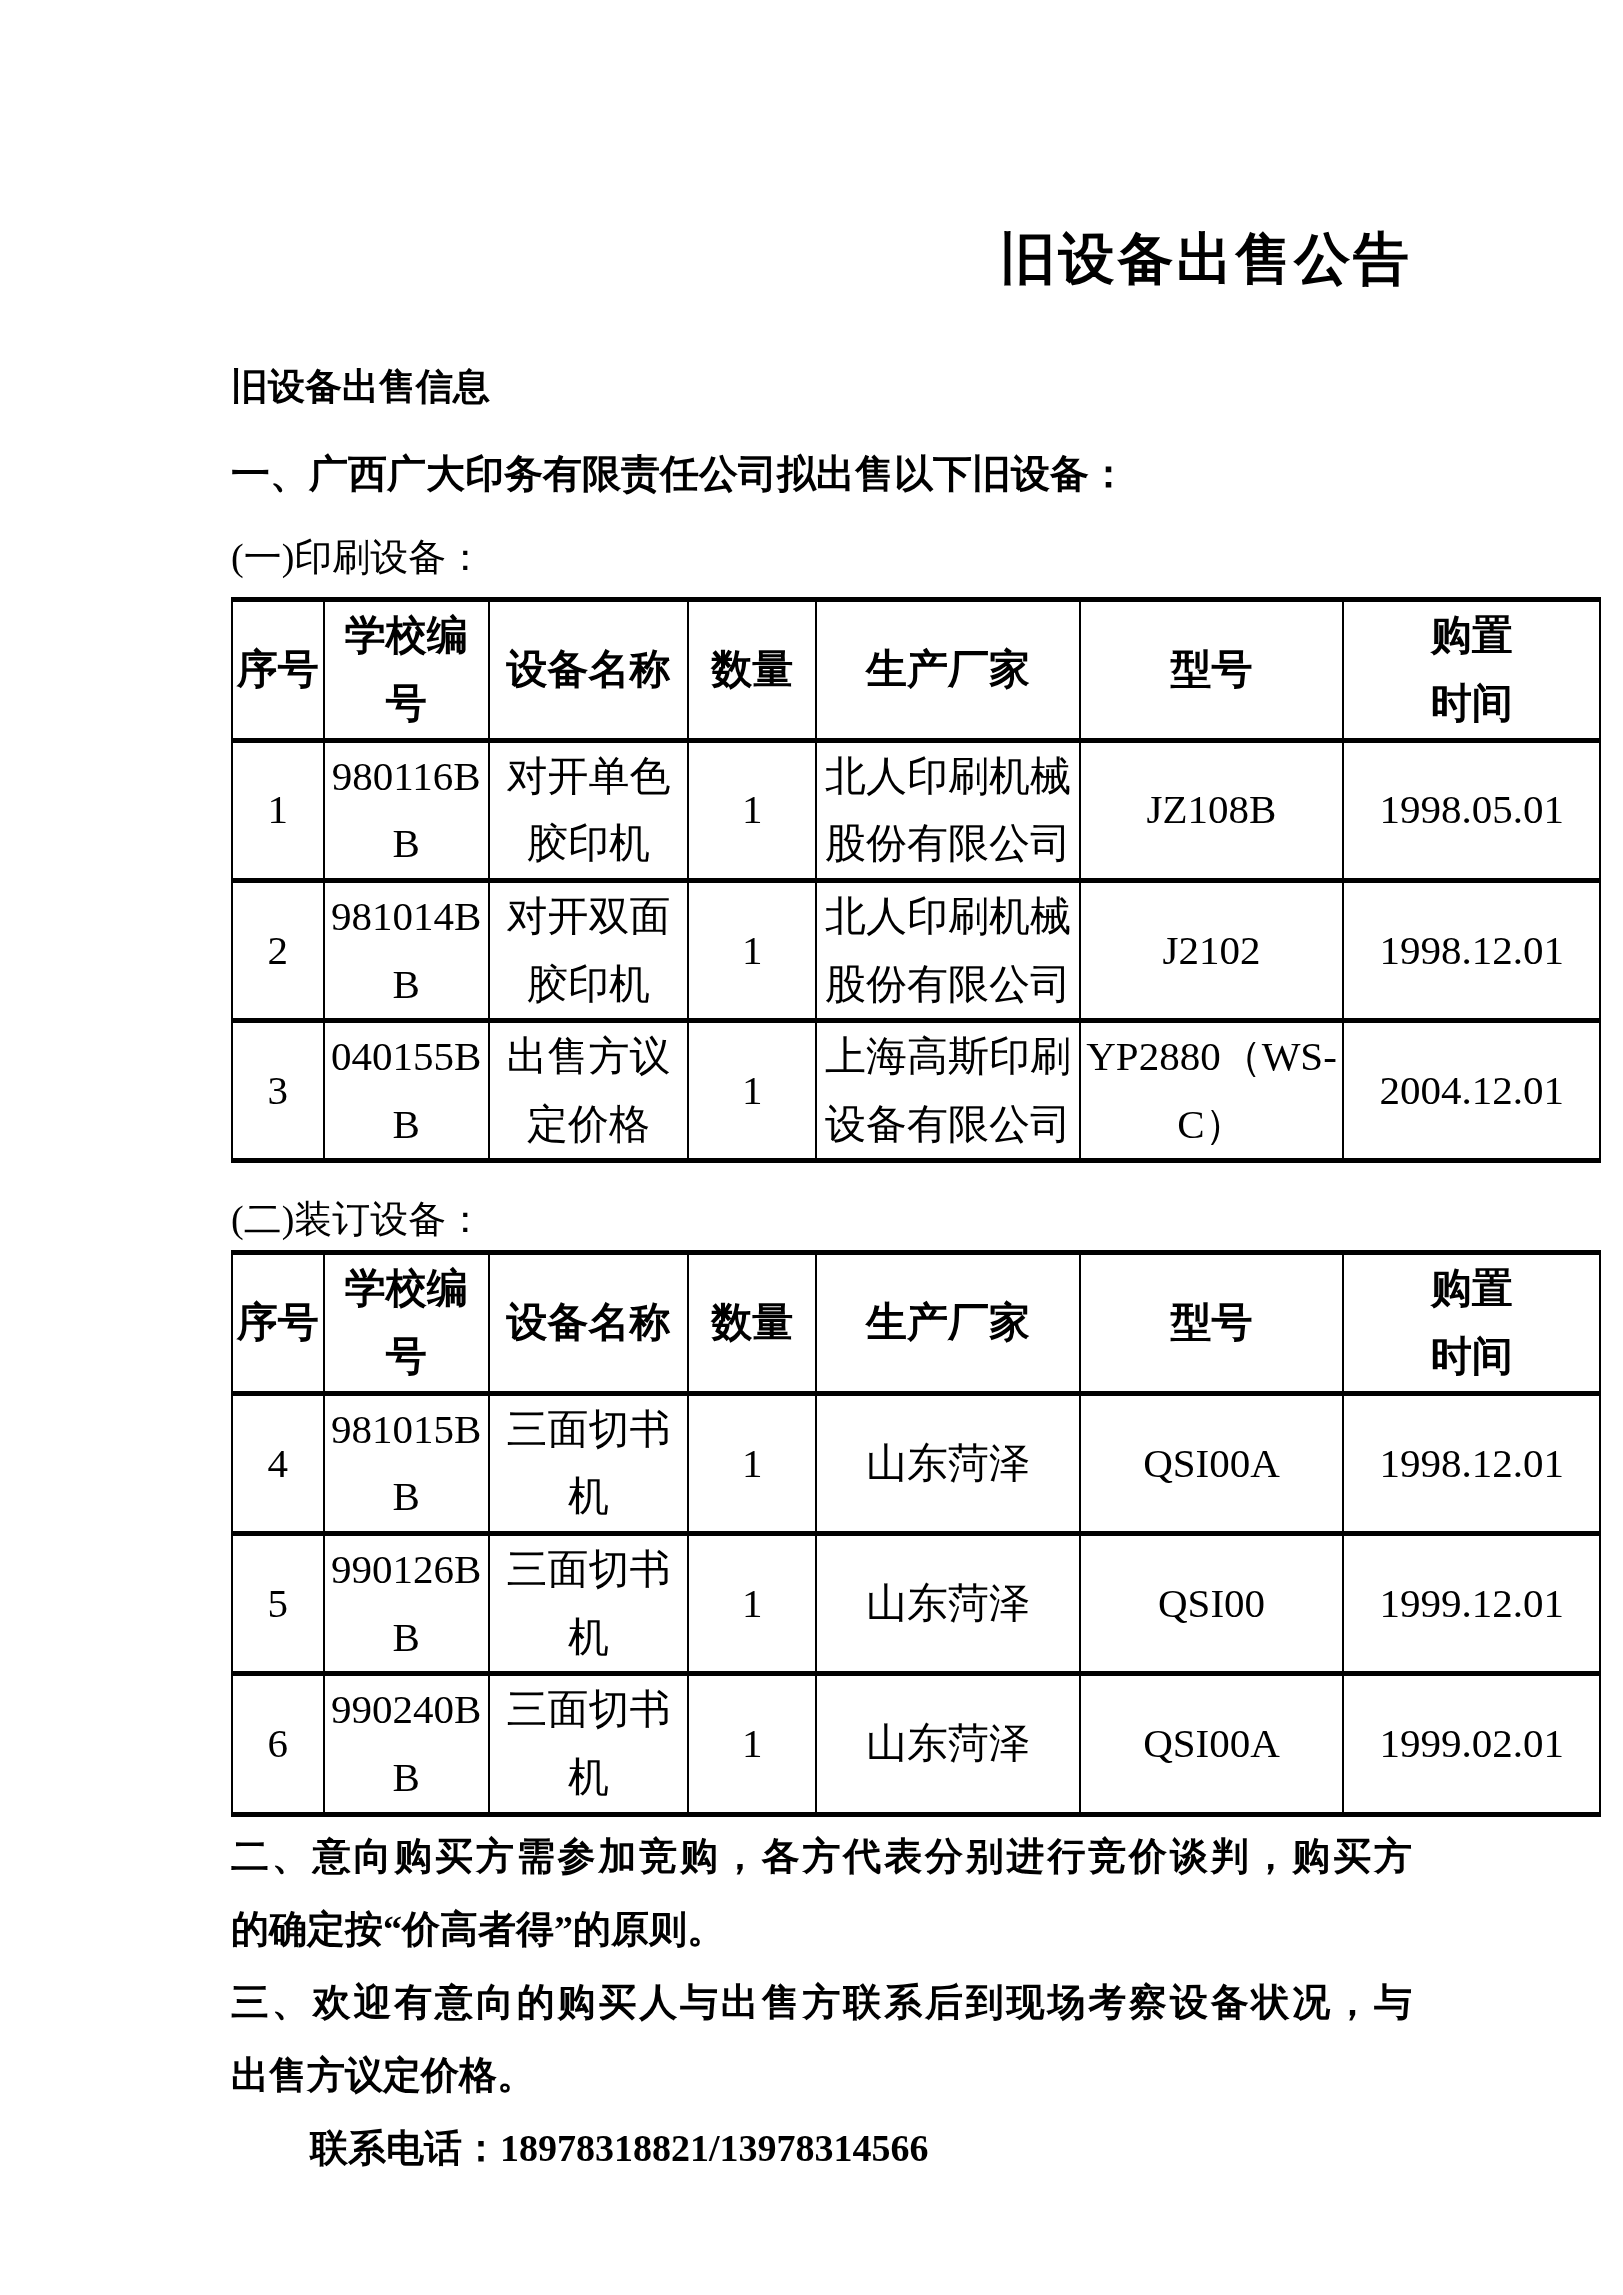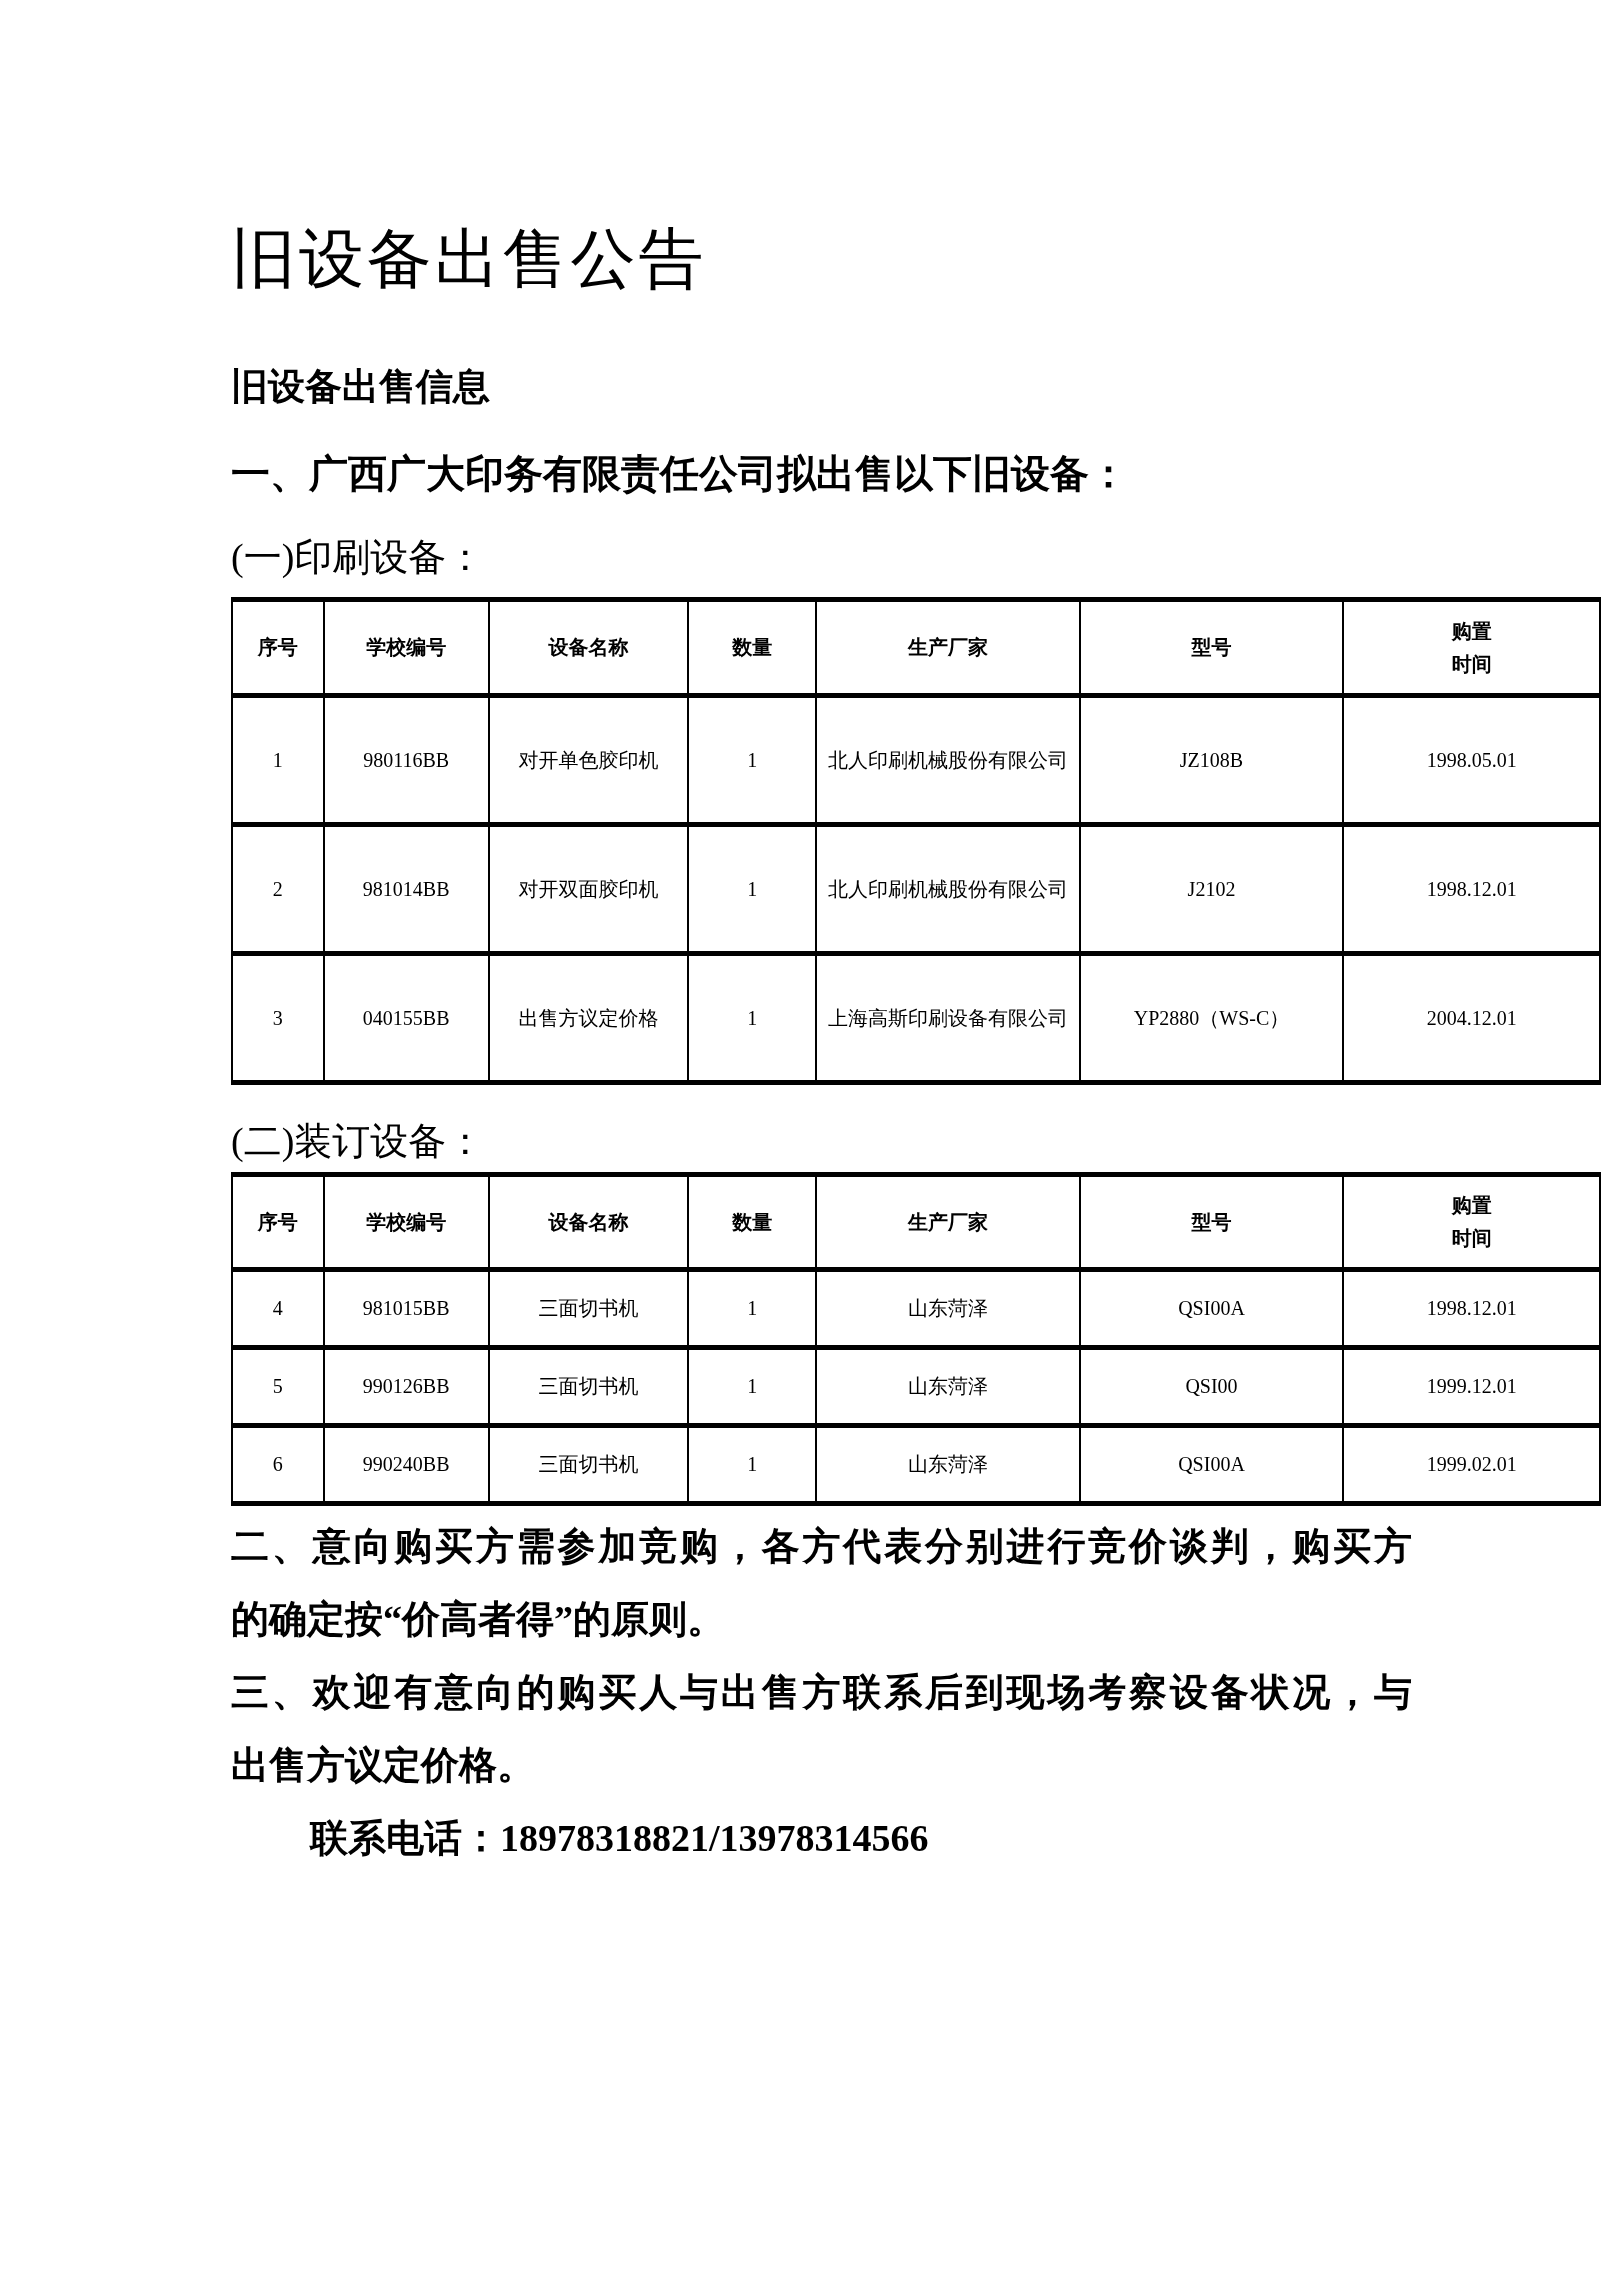--- a/index.html
+++ b/index.html
@@ -14,24 +14,24 @@
     overflow: hidden;
   }
   .content {
     position: absolute;
     left: 231px;
     top: 0;
     width: 1181px;
   }
   .doc-title {
     margin: 206px 0 0 0;
-    font-size: 65px;
+    font-size: 56px;
     line-height: 106px;
-    font-weight: normal;
-    text-align: left;
+    font-weight: bold;
+    text-align: right;
     letter-spacing: 2.9px;
   }
   .doc-subtitle {
     margin: 47px 0 0 0;
     font-size: 37px;
     line-height: 55px;
     font-weight: bold;
     text-align: left;
   }
   .section-heading {
@@ -46,21 +46,21 @@
     font-size: 38px;
     line-height: 59px;
     font-weight: normal;
   }
   .subsection-label.second { margin-top: 27px; }
   table.equip {
     border-collapse: collapse;
     table-layout: fixed;
     width: 1370px;
     margin-top: 10.8px;
-    font-size: 20px;
+    font-size: 41px;
   }
   table.equip.t2 { margin-top: 1px; }
   table.equip th, table.equip td {
     border-top: 5.4px solid #000;
     border-bottom: 5.4px solid #000;
     border-left: 2.5px solid #000;
     border-right: 2.5px solid #000;
     text-align: center;
     vertical-align: middle;
     line-height: 1.65;

